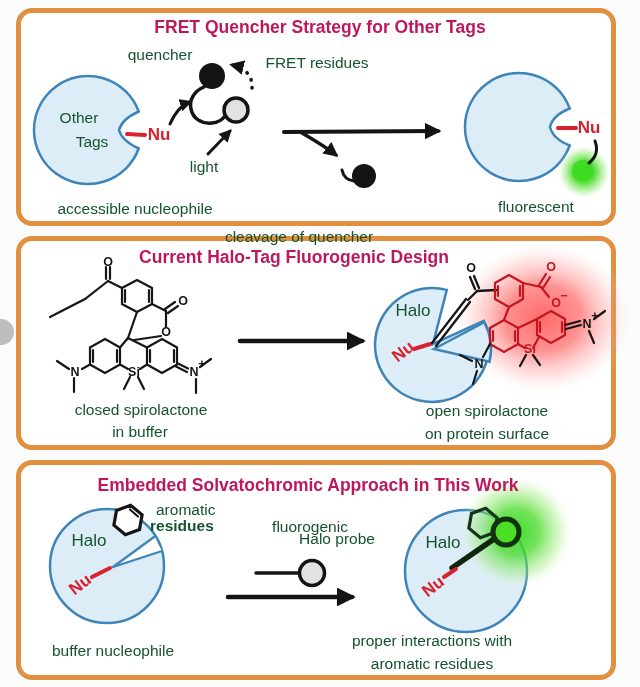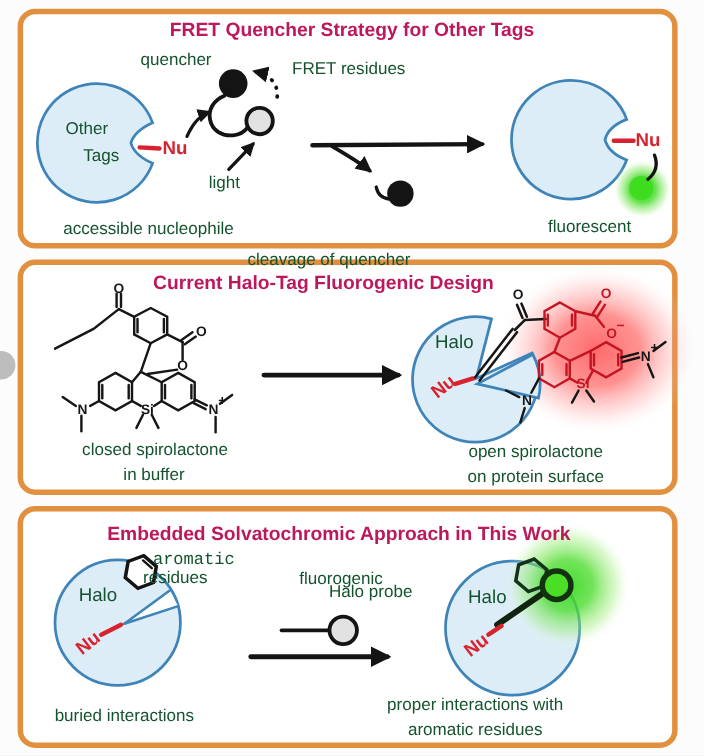--- a/index.html
+++ b/index.html
@@ -230,25 +230,25 @@
 
   <div class="lbl ctr ttl" style="left:294px;top:249px;">Current Halo-Tag Fluorogenic Design</div>
   <div class="lbl ctr" style="left:141px;top:401px;">closed spirolactone</div>
   <div class="lbl ctr" style="left:140px;top:423px;">in buffer</div>
   <div class="lbl ctr" style="left:413px;top:302px;font-size:17px;">Halo</div>
   <div class="lbl ctr nu rot" style="left:403px;top:343px;">Nu</div>
   <div class="lbl ctr" style="left:487px;top:402px;">open spirolactone</div>
   <div class="lbl ctr ttl" style="left:308px;top:477px;">Embedded Solvatochromic Approach in This Work</div>
 
   <div class="lbl ctr" style="left:487px;top:425px;">on protein surface</div>
-  <div class="lbl" style="left:139px;top:501px;font-family:Liberation Mono, monospace;">aromatic</div>
-  <div class="lbl" style="left:130px;top:517px;">residues</div>
+  <div class="lbl" style="left:156px;top:501px;">aromatic</div>
+  <div class="lbl" style="left:150px;top:517px;font-weight:bold;">residues</div>
   <div class="lbl ctr" style="left:89px;top:532px;font-size:17px;">Halo</div>
   <div class="lbl ctr nu rot" style="left:80px;top:576px;">Nu</div>
   <div class="lbl ctr" style="left:310px;top:518px;">fluorogenic</div>
   <div class="lbl ctr" style="left:308px;top:530px;margin-left:29px;">Halo probe</div>
-  <div class="lbl ctr" style="left:113px;top:642px;">buried interactions</div>
+  <div class="lbl ctr" style="left:113px;top:642px;">buffer nucleophile</div>
   <div class="lbl ctr" style="left:443px;top:534px;font-size:17px;">Halo</div>
   <div class="lbl ctr nu rot" style="left:433px;top:578px;">Nu</div>
   <div class="lbl ctr" style="left:432px;top:632px;">proper interactions with</div>
   <div class="lbl ctr" style="left:432px;top:655px;">aromatic residues</div>
 
 </div>
 
 </body></html>

